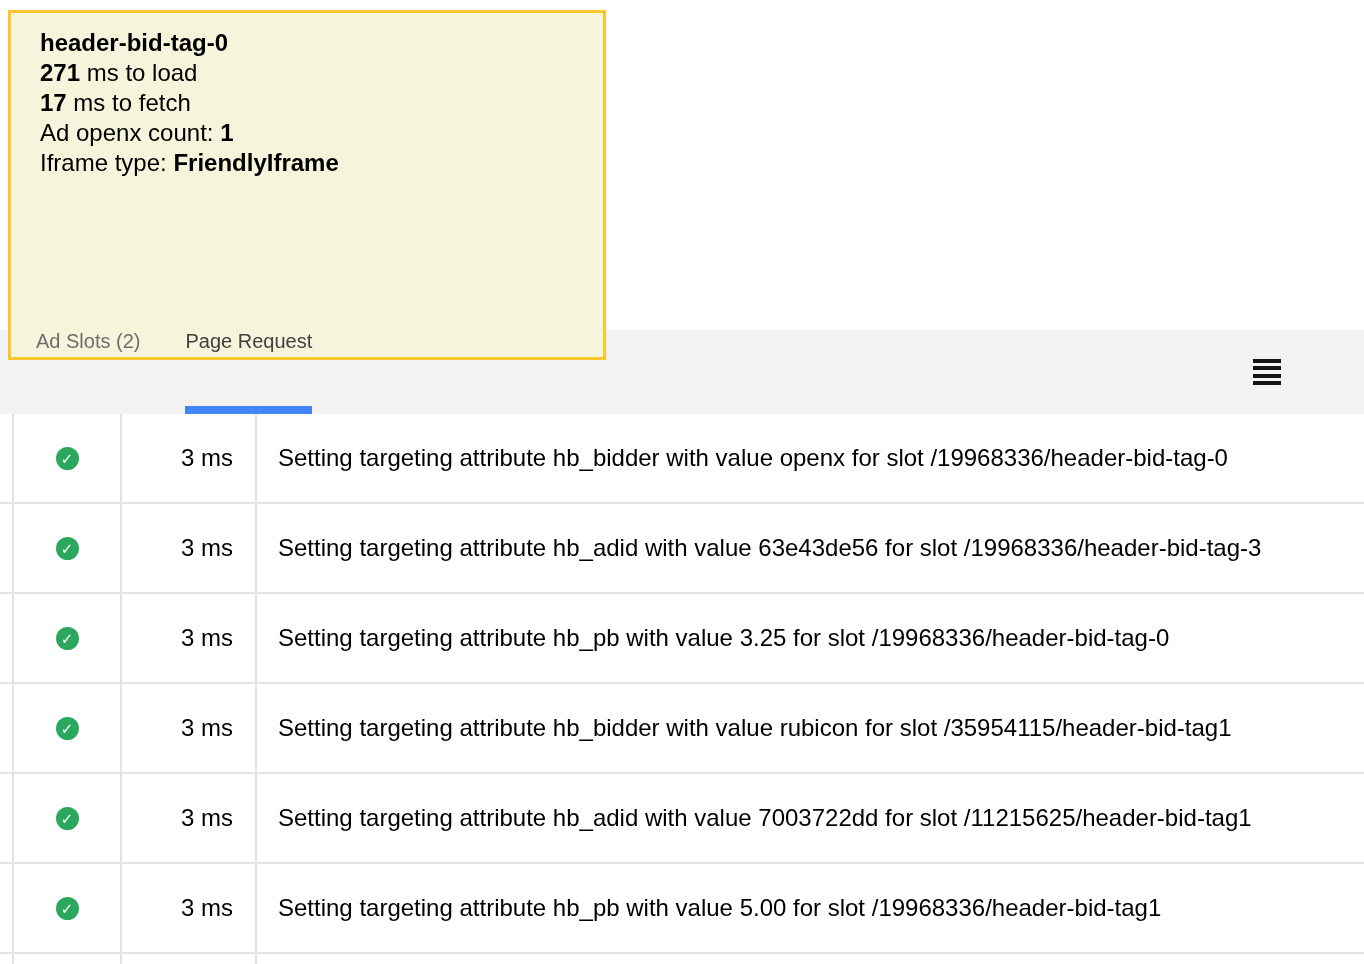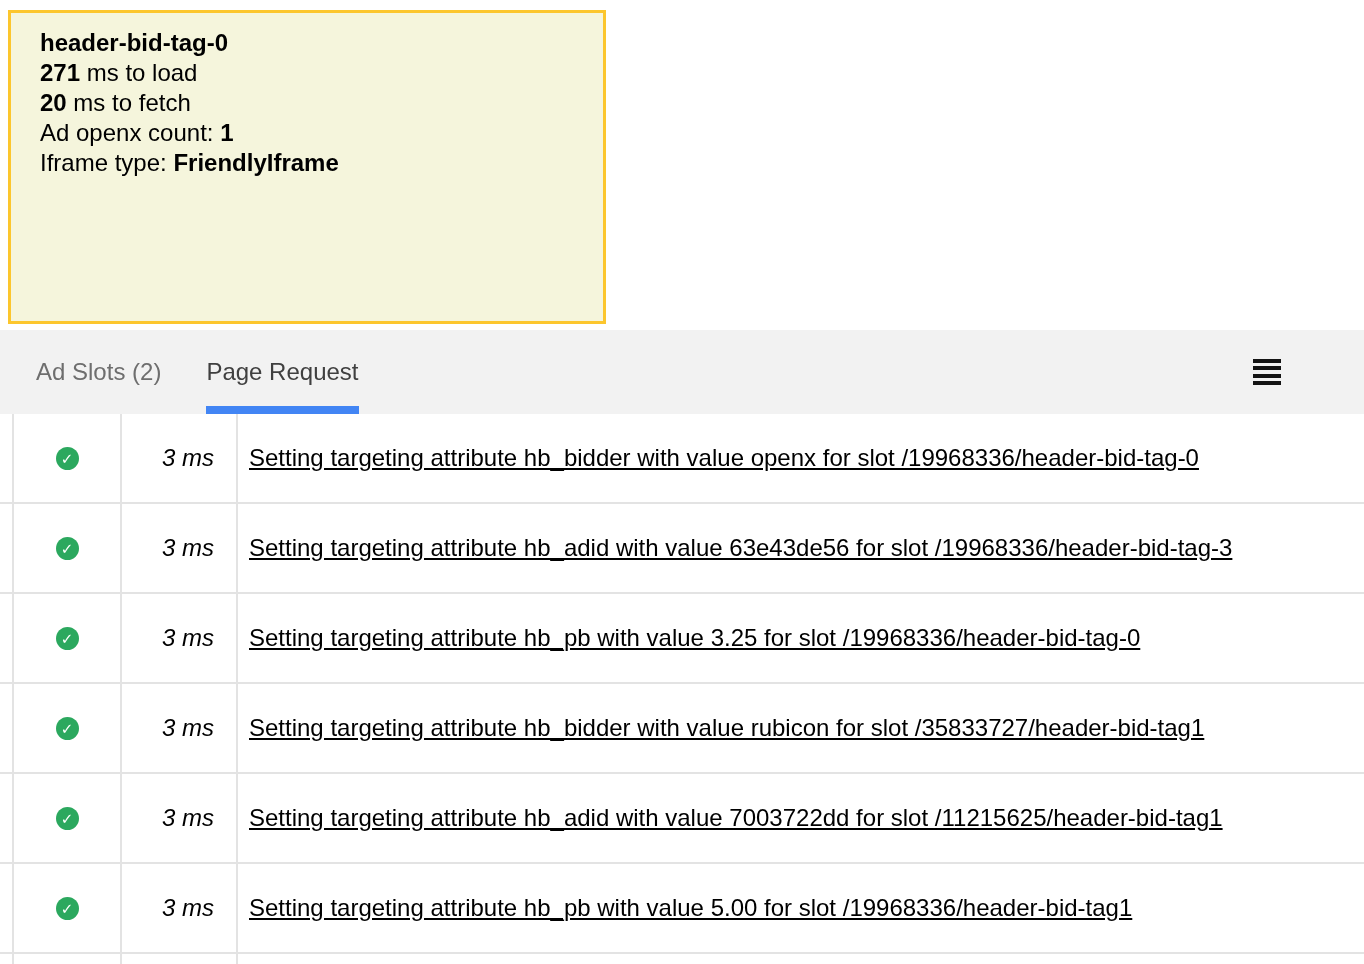--- a/index.html
+++ b/index.html
@@ -3,37 +3,37 @@
 <meta charset="utf-8">
 <style>
   * { margin: 0; padding: 0; box-sizing: border-box; }
   html, body { width: 1364px; height: 964px; overflow: hidden; background: #ffffff; }
   body { font-family: "Liberation Sans", "DejaVu Sans", sans-serif; color: #000; }
 
   
   .top-area { position: relative; height: 330px; background: #ffffff; }
   .slot-panel {
     position: absolute; left: 8px; top: 10px;
-    width: 598px; height: 314px;
+    width: 598px; height: 350px;
     background: #F5F5DC;
     border: 3px solid #FCC62D;
     padding: 15px 20px 0 29px;
     font-size: 24px; line-height: 30px;
   }
   .slot-panel .line span, .slot-panel .line b { white-space: pre-wrap; }
   .slot-panel .title { font-weight: bold; }
 
   
   .tabbar {
     height: 84px; background: #F2F2F2;
     display: flex; align-items: stretch;
   }
   .tab {
-    position: relative; display: flex; align-items: center;
-    font-size: 24px; cursor: pointer;
+    position: relative; display: flex; align-items: flex-start;
+    font-size: 20px; cursor: pointer;
   }
   .tab-adslots { margin-left: 36px; color: #6E6E6E; }
   .tab-pagerequest { margin-left: 45px; color: #404040; }
   .tab-indicator {
     position: absolute; left: 0; right: 0; bottom: 0; height: 8px;
     background: #4285F4;
   }
   .menu-btn {
     margin-left: auto; margin-right: 83px; align-self: center;
     width: 28px; height: 26px; cursor: pointer;
@@ -48,41 +48,40 @@
     border-bottom: 2px solid #E3E3E3;
   }
   .row.partial { height: 10px; border-bottom: none; }
   .cell { display: flex; align-items: center; }
   .c-status {
     margin-left: 12px; width: 110px;
     border-left: 2px solid #E3E3E3; border-right: 2px solid #E3E3E3;
     justify-content: center;
   }
   .c-time {
-    width: 116px; border-right: 2px solid #E3E3E3;
+    width: 135px; border-right: 2px solid #E3E3E3;
     justify-content: flex-end; padding-right: 22px;
     font-size: 24px;
-    font-style: italic;
   }
-  .c-msg { flex: 1; padding-left: 11px; font-size: 24px; text-decoration: underline; }
+  .c-msg { flex: 1; padding-left: 21px; font-size: 24px; }
   .check {
     width: 23px; height: 23px; border-radius: 50%;
     background: #2BA85E; color: #ffffff;
     display: flex; align-items: center; justify-content: center;
     font-size: 15px; font-weight: bold; line-height: 1;
   }
 </style>
 </head>
 <body>
 
 <div class="top-area">
   <div class="slot-panel">
     <div class="line title">header-bid-tag-0</div>
     <div class="line"><b>271</b><span> ms to load</span></div>
-    <div class="line"><b>20</b><span> ms to fetch</span></div>
+    <div class="line"><b>17</b><span> ms to fetch</span></div>
     <div class="line"><span>Ad openx count: </span><b>1</b></div>
     <div class="line"><span>Iframe type: </span><b>FriendlyIframe</b></div>
   </div>
 </div>
 
 <div class="tabbar">
   <div class="tab tab-adslots">
     <span>Ad Slots (2)</span>
   </div>
   <div class="tab tab-pagerequest">
@@ -121,21 +120,21 @@
     </div>
     <div class="cell c-time">3 ms</div>
     <div class="cell c-msg">Setting targeting attribute hb_pb with value 3.25 for slot /19968336/header-bid-tag-0</div>
   </div>
 
   <div class="row">
     <div class="cell c-status">
       <span class="check">✓</span>
     </div>
     <div class="cell c-time">3 ms</div>
-    <div class="cell c-msg">Setting targeting attribute hb_bidder with value rubicon for slot /35833727/header-bid-tag1</div>
+    <div class="cell c-msg">Setting targeting attribute hb_bidder with value rubicon for slot /35954115/header-bid-tag1</div>
   </div>
 
   <div class="row">
     <div class="cell c-status">
       <span class="check">✓</span>
     </div>
     <div class="cell c-time">3 ms</div>
     <div class="cell c-msg">Setting targeting attribute hb_adid with value 7003722dd for slot /11215625/header-bid-tag1</div>
   </div>
 

